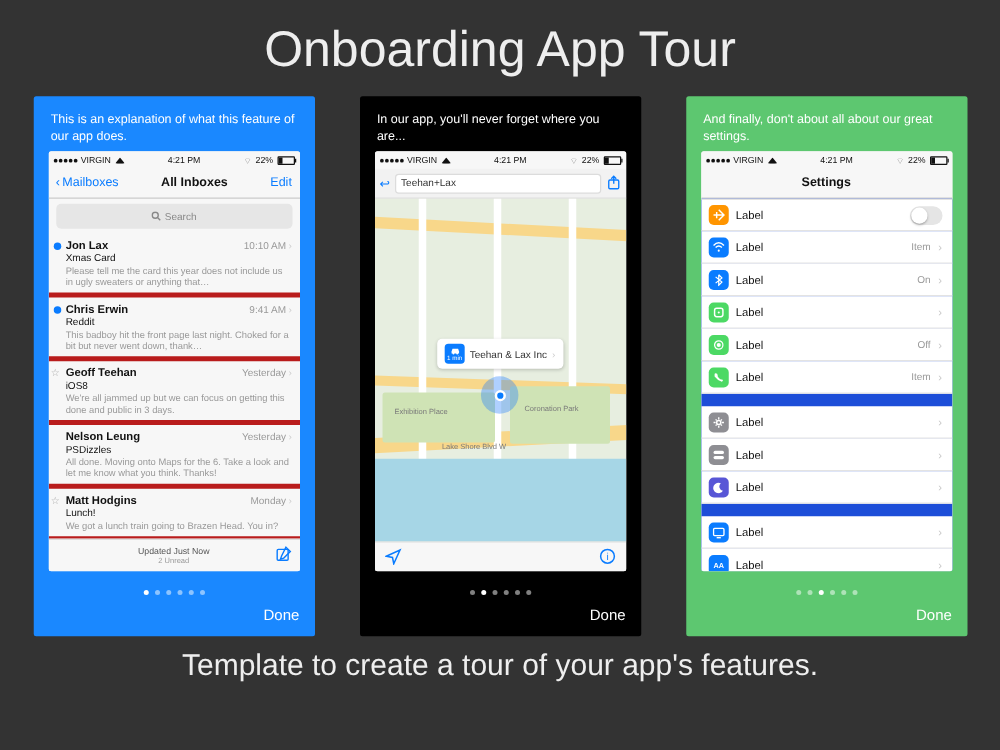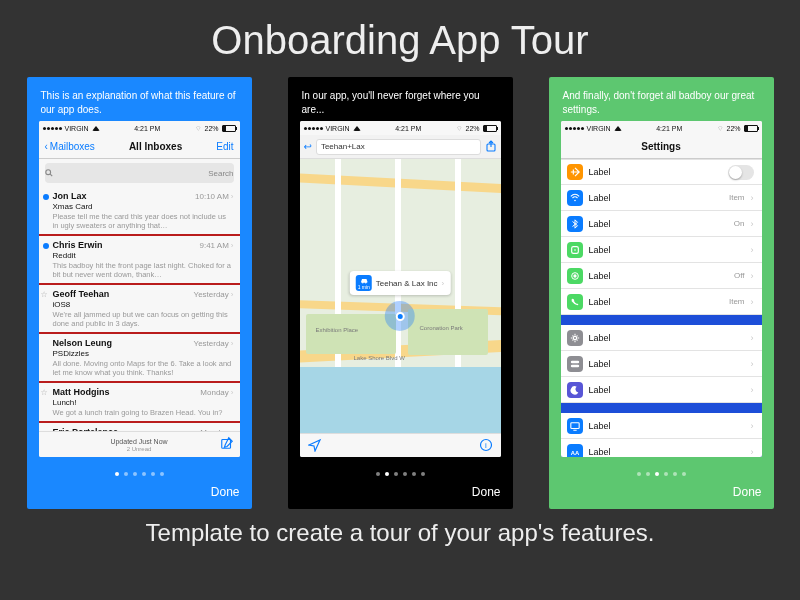--- a/index.html
+++ b/index.html
@@ -20,26 +20,26 @@
 .dots5 span{width:3px;height:3px;border-radius:50%;background:#111}
 .wifi{width:0;height:0;border-left:4px solid transparent;border-right:4px solid transparent;border-bottom:5px solid #111;border-radius:2px}
 .bt{font-size:7px;color:#888}
 .batt{width:14px;height:7px;border:1px solid #111;border-radius:1px;position:relative}
 .batt::after{content:"";position:absolute;right:-2px;top:1px;width:1px;height:3px;background:#111}
 .batt i{display:block;width:3px;height:5px;background:#111}
 .navbar{height:24px;background:#f7f7f7;border-bottom:1px solid #ccc;display:flex;align-items:center;justify-content:space-between;padding:0 6px;font-size:10px}
 .nav-left{color:#0a7cff;display:flex;align-items:center;gap:2px}
 .nav-title{font-weight:600;color:#111}
 .nav-right{color:#0a7cff}
-.searchbar{height:20px;margin:4px 6px;background:#e6e6e6;border-radius:4px;display:flex;align-items:center;justify-content:space-between;font-size:8px;color:#888;gap:3px}
+.searchbar{height:20px;margin:4px 6px;background:#e6e6e6;border-radius:4px;display:flex;align-items:center;justify-content:center;font-size:8px;color:#888;gap:3px}
 .loupe{width:8px;height:8px}
 .loupe circle{stroke:#888;fill:none;stroke-width:1.4}
 .loupe line{stroke:#888;stroke-width:1.4}
 .list{flex:1;overflow:hidden}
-.row{border-bottom:2px solid #b91c1c;padding:4px 6px 4px 14px;position:relative}
+.row{border-bottom:4px solid #b91c1c;padding:4px 6px 4px 14px;position:relative}
 .row .dot{position:absolute;left:4px;top:7px;width:6px;height:6px;border-radius:50%;background:#0a7cff}
 .row .star{position:absolute;left:2px;top:5px;font-size:8px;color:#aaa}
 .row-top{display:flex;justify-content:space-between;align-items:baseline}
 .row-name{font-weight:700;font-size:9px;color:#111}
 .row-time{font-size:8px;color:#999}
 .row-subj{font-size:8px;color:#111;margin-top:1px}
 .row-prev{font-size:7.5px;color:#999;line-height:1.2;margin-top:1px}
 .chev{color:#ccc;font-size:8px;margin-left:2px}
 .mail-foot{height:26px;border-top:1px solid #ddd;background:#f7f7f7;display:flex;align-items:center;justify-content:center;position:relative;font-size:7px;color:#555;flex-direction:column;gap:1px}
 .compose{position:absolute;right:6px;top:4px;color:#0a7cff}
@@ -283,21 +283,21 @@
           <span></span>
           <span></span>
           <span></span>
           <span></span>
         </div>
     </div>
     <div class="done">Done</div>
   </div>
 
   <div class="card card-green">
-    <div class="card-caption">And finally, don't forget all badboy our great settings.</div>
+    <div class="card-caption">And finally, don't about all about our great settings.</div>
     <div class="phone">
       <div class="statusbar">
         <div class="sb-left">
             <span class="dots5">
               <span></span>
               <span></span>
               <span></span>
               <span></span>
               <span></span>
             </span>

